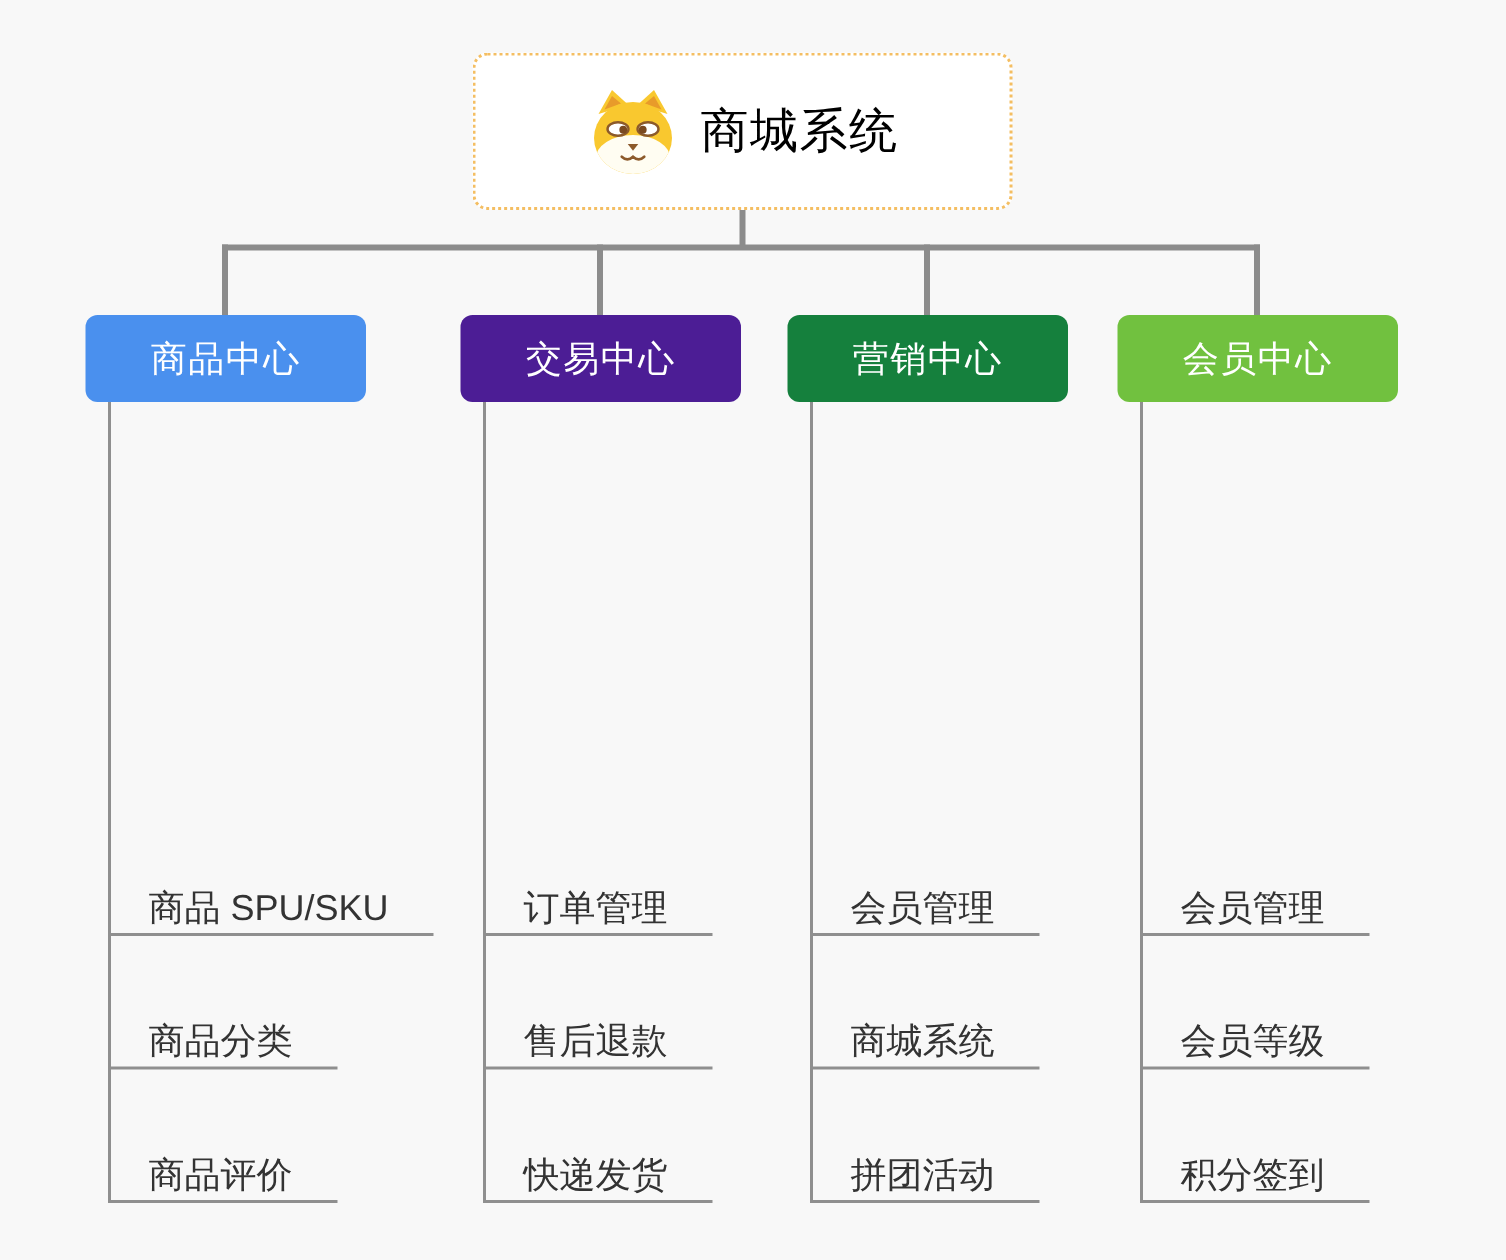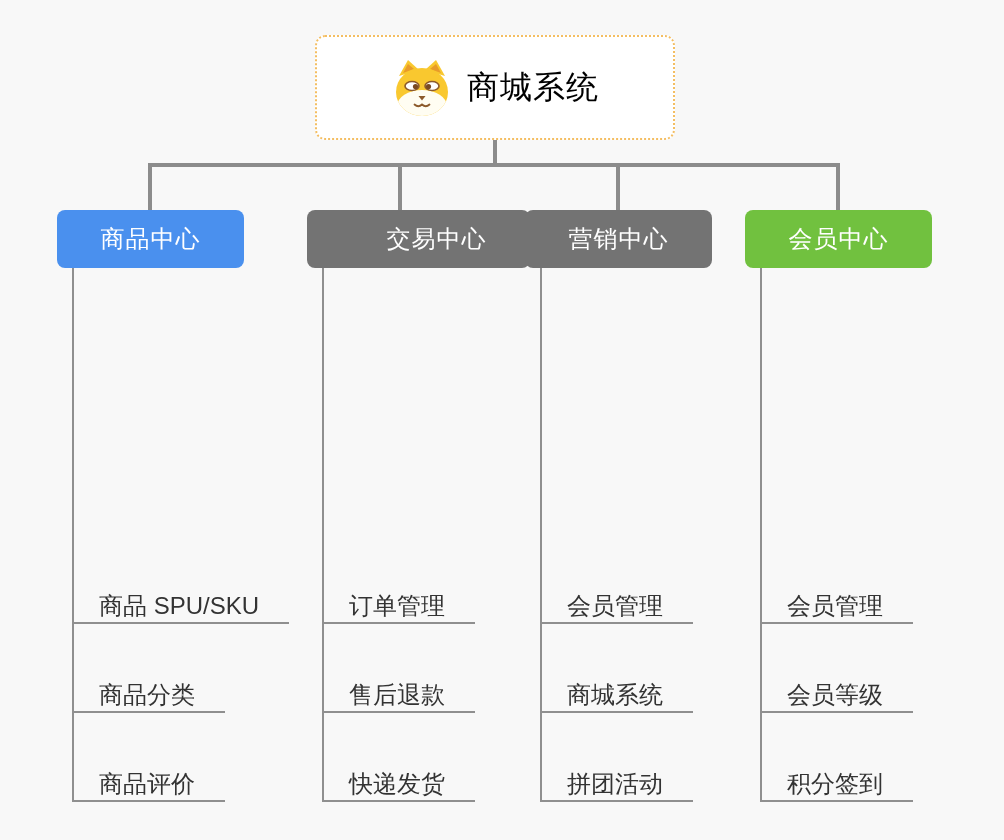--- a/index.html
+++ b/index.html
@@ -100,22 +100,22 @@
 
         <path d="M27.5,37 h7 l-3.5,4.5 z" fill="#8C5A2B"></path>
 
         <path d="M23.5,45.5 q3.8,3.5 7.5,0 q3.8,3.5 7.5,0" fill="none" stroke="#8C5A2B" stroke-width="1.8" stroke-linecap="round"></path>
       </svg>
     </span>
     <span class="root-title">商城系统</span>
   </div>
 
   <div class="branch b1" style="background-color: rgb(74, 144, 238);">商品中心</div>
-  <div class="branch b2" style="background-color: #737373; padding-left: 36px;">交易中心</div>
-  <div class="branch b3" style="background-color: #737373;">营销中心</div>
+  <div class="branch b2" style="background-color: #4c1d95;">交易中心</div>
+  <div class="branch b3" style="background-color: #15803d;">营销中心</div>
   <div class="branch b4" style="background-color: rgb(113, 193, 63); text-align: center;">会员中心</div>
 
   <div class="col c1">
     <div class="spine"></div>
     <div class="leaf r0">商品 SPU/SKU</div>
     <div class="leaf r1">商品分类</div>
     <div class="leaf r2">商品评价</div>
 
   </div>
 

